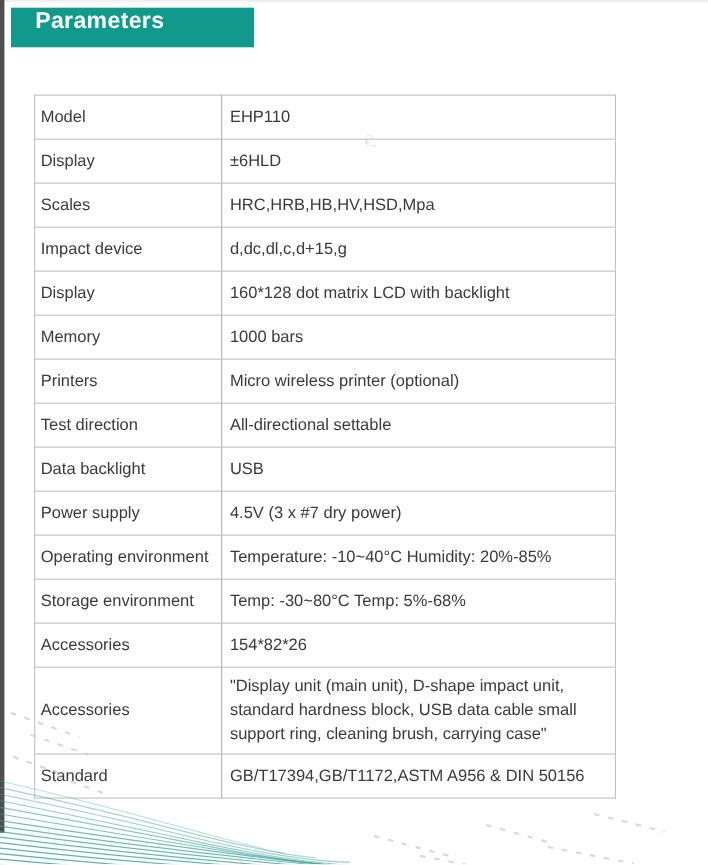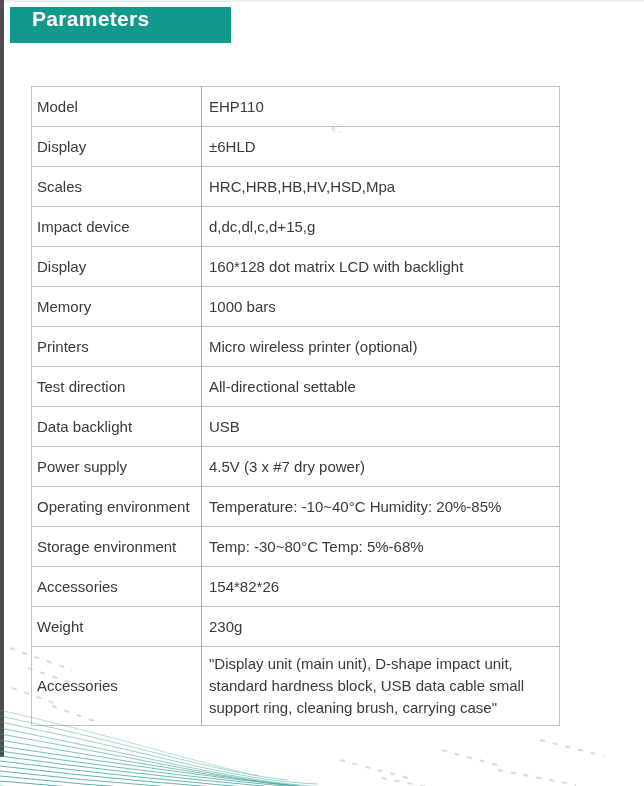--- a/index.html
+++ b/index.html
@@ -116,26 +116,26 @@
         </tr>
         <tr>
           <td class="label-cell">Storage environment</td>
           <td class="value-cell">Temp: -30~80°C Temp: 5%-68%</td>
         </tr>
         <tr>
           <td class="label-cell">Accessories</td>
           <td class="value-cell">154*82*26</td>
         </tr>
         <tr>
-          <td class="label-cell">Weight</td>
-          <td class="value-cell">230g</td>
+          <td class="label-cell">Accessories</td>
+          <td class="value-cell">"Display unit (main unit), D-shape impact unit, standard hardness block, USB data cable small support ring, cleaning brush, carrying case"</td>
         </tr>
         <tr>
-          <td class="label-cell">Accessories</td>
-          <td class="value-cell">"Display unit (main unit), D-shape impact unit, standard hardness block, USB data cable small support ring, cleaning brush, carrying case"</td>
+          <td class="label-cell">Standard</td>
+          <td class="value-cell">GB/T17394,GB/T1172,ASTM A956 &amp; DIN 50156</td>
         </tr>
       </tbody>
   </table>
 
   <svg class="smudge" viewBox="0 0 24 24">
     <path d="M8,6 q4,-2 6,1 M9,9 q2,3 0,6 M12,14 q3,1 5,0" stroke="#bfbfbf" stroke-width="1" fill="none" opacity="0.7"></path>
     <rect x="7" y="8" width="2" height="5" fill="#a9a9a9" opacity="0.6"></rect>
   </svg>
 
   <svg class="waves" viewBox="0 0 644 176" width="644" height="176">

